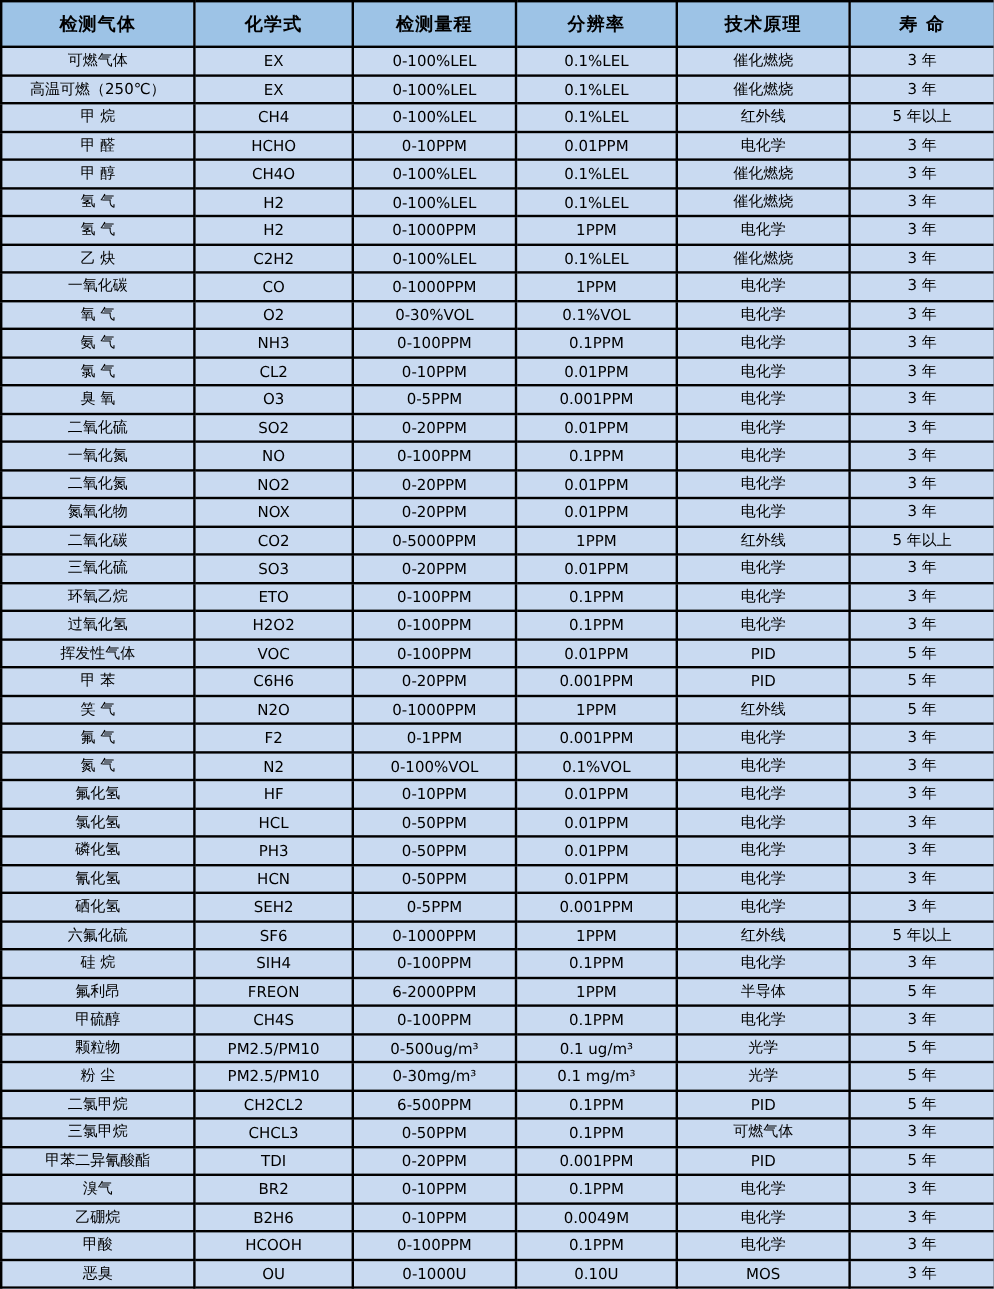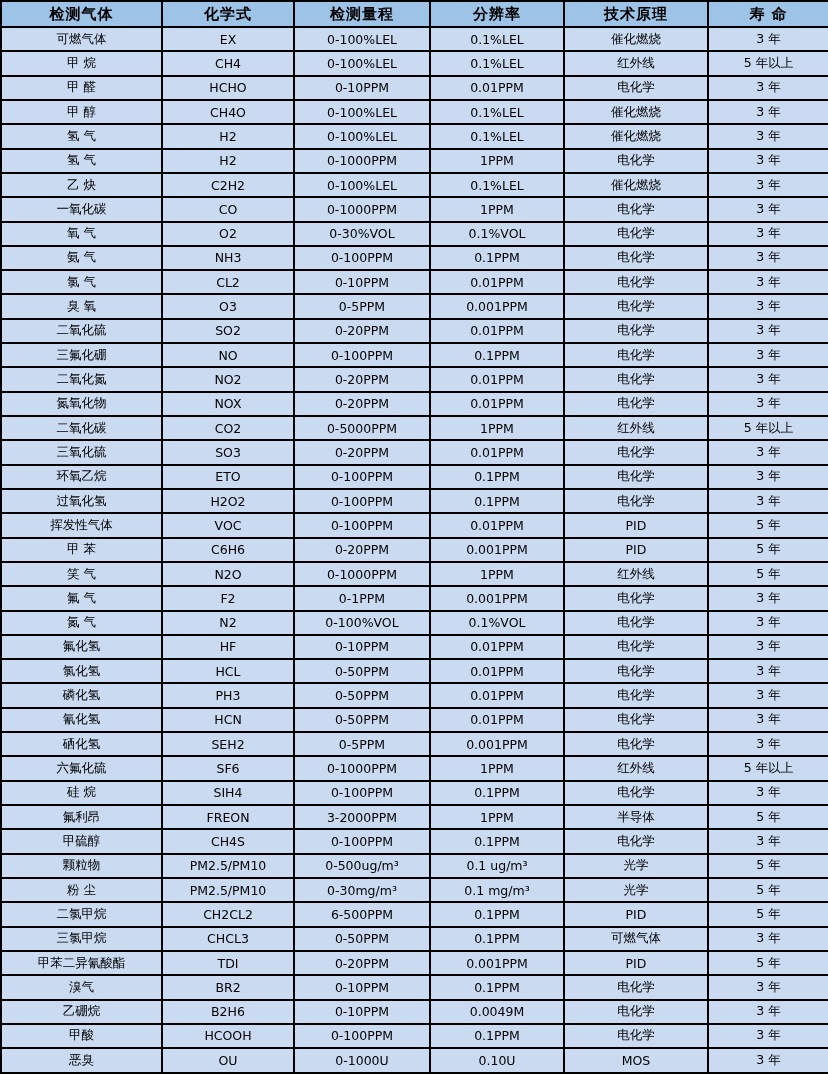--- a/index.html
+++ b/index.html
@@ -19,21 +19,21 @@
     width:828px;height:1074px;
     border-collapse:collapse;table-layout:fixed;
   }
   th,td{
     border:2px solid var(--border);
     text-align:center;vertical-align:middle;
     padding:0 2px;overflow:hidden;white-space:nowrap;
   }
   th{
     background:var(--header-bg);
-    font-size:15px;font-weight:bold;height:26px;
+    font-size:15px;font-weight:bold;height:38px;
     letter-spacing:1px;
   }
   td{
     background:var(--row-bg);
     font-size:12.5px;font-weight:normal;
   }
 </style>
 </head>
 <body>
 
@@ -59,20 +59,28 @@
   <tbody>
       <tr>
         <td>可燃气体</td>
         <td>EX</td>
         <td>0-100%LEL</td>
         <td>0.1%LEL</td>
         <td>催化燃烧</td>
         <td>3 年</td>
       </tr>
       <tr>
+        <td>高温可燃（250℃）</td>
+        <td>EX</td>
+        <td>0-100%LEL</td>
+        <td>0.1%LEL</td>
+        <td>催化燃烧</td>
+        <td>3 年</td>
+      </tr>
+      <tr>
         <td>甲 烷</td>
         <td>CH4</td>
         <td>0-100%LEL</td>
         <td>0.1%LEL</td>
         <td>红外线</td>
         <td>5 年以上</td>
       </tr>
       <tr>
         <td>甲 醛</td>
         <td>HCHO</td>
@@ -155,21 +163,21 @@
       </tr>
       <tr>
         <td>二氧化硫</td>
         <td>SO2</td>
         <td>0-20PPM</td>
         <td>0.01PPM</td>
         <td>电化学</td>
         <td>3 年</td>
       </tr>
       <tr>
-        <td>三氟化硼</td>
+        <td>一氧化氮</td>
         <td>NO</td>
         <td>0-100PPM</td>
         <td>0.1PPM</td>
         <td>电化学</td>
         <td>3 年</td>
       </tr>
       <tr>
         <td>二氧化氮</td>
         <td>NO2</td>
         <td>0-20PPM</td>
@@ -309,21 +317,21 @@
         <td>硅 烷</td>
         <td>SIH4</td>
         <td>0-100PPM</td>
         <td>0.1PPM</td>
         <td>电化学</td>
         <td>3 年</td>
       </tr>
       <tr>
         <td>氟利昂</td>
         <td>FREON</td>
-        <td>3-2000PPM</td>
+        <td>6-2000PPM</td>
         <td>1PPM</td>
         <td>半导体</td>
         <td>5 年</td>
       </tr>
       <tr>
         <td>甲硫醇</td>
         <td>CH4S</td>
         <td>0-100PPM</td>
         <td>0.1PPM</td>
         <td>电化学</td>

